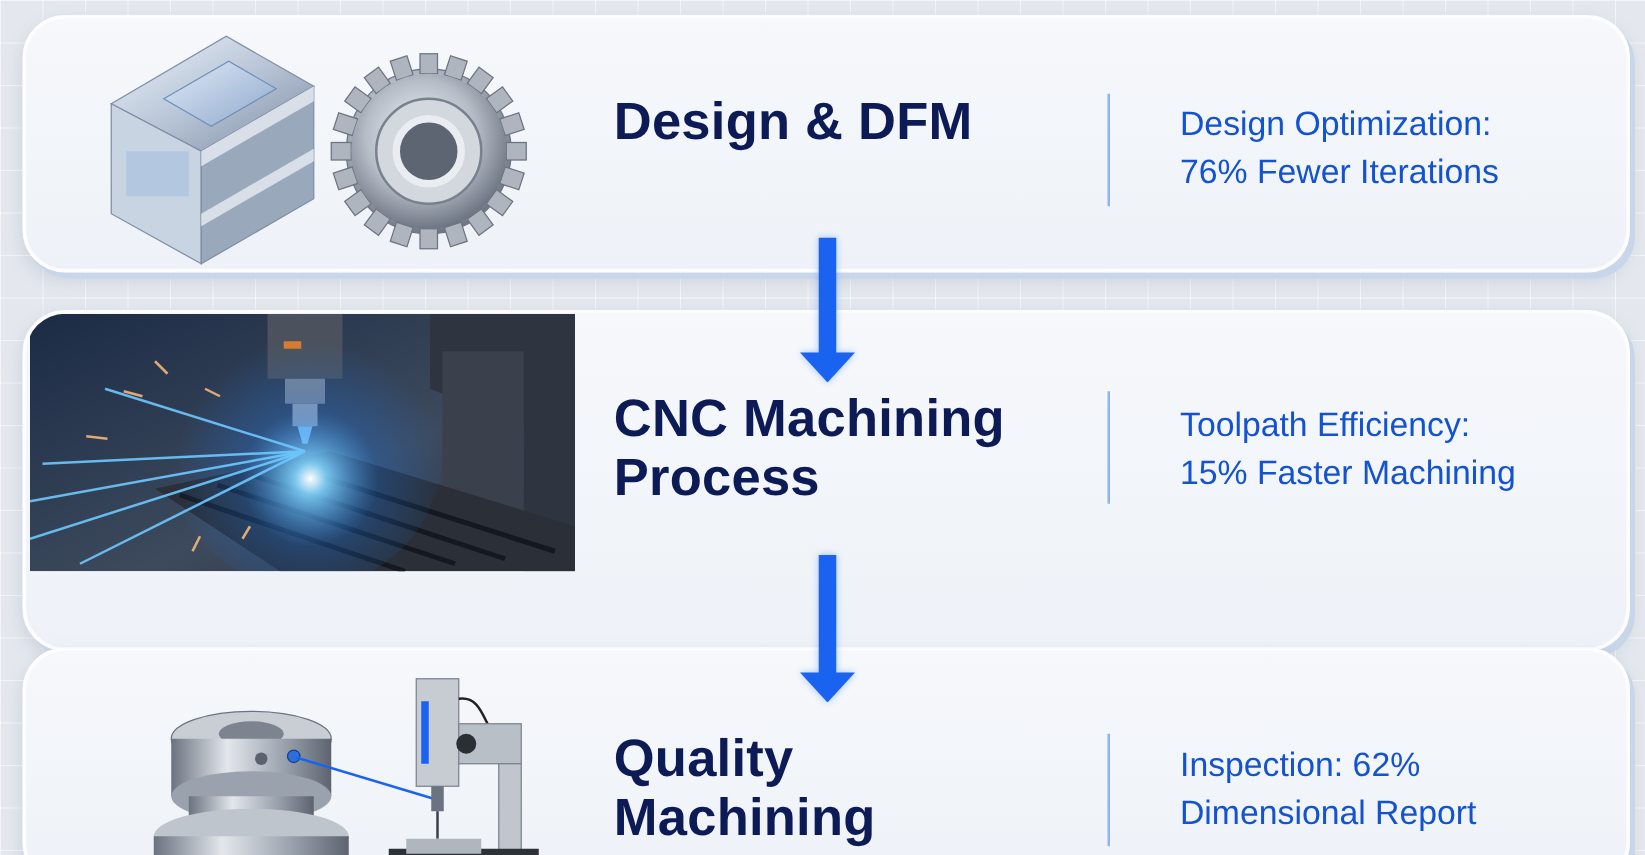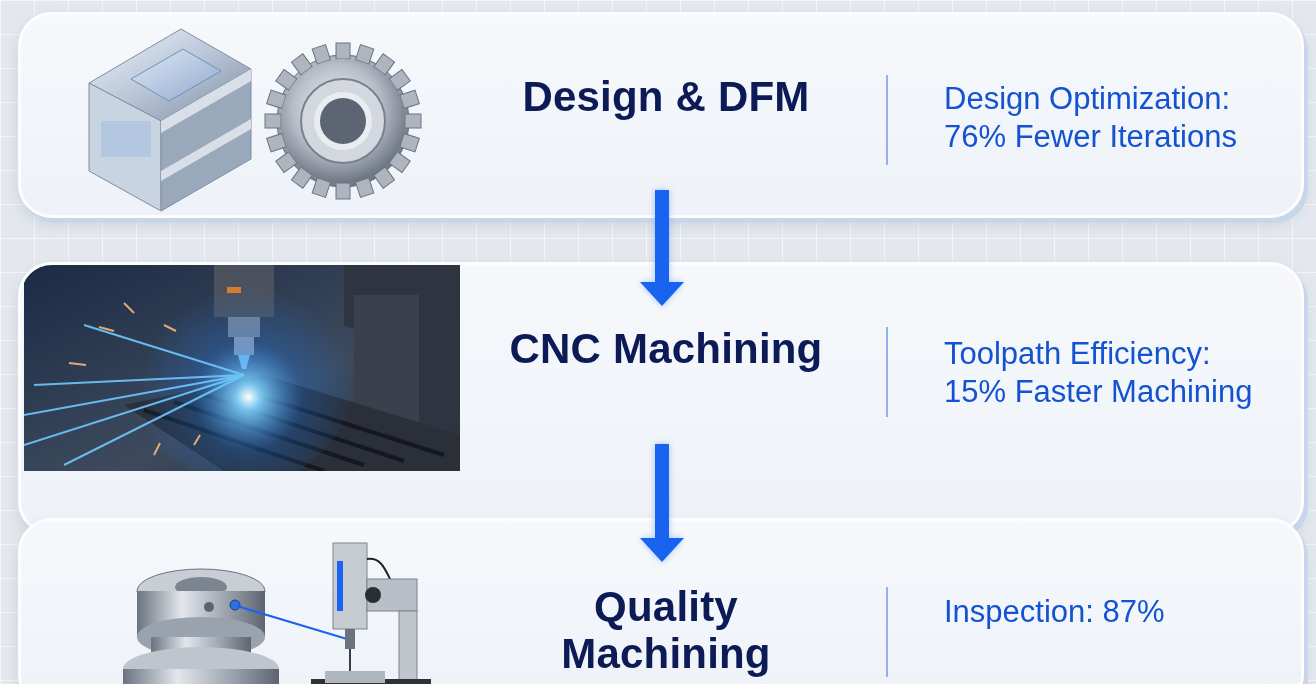--- a/index.html
+++ b/index.html
@@ -17,28 +17,28 @@
     position: absolute;
     left: 18px;
     width: 1286px;
     background: linear-gradient(180deg, #f6f8fb 0%, #eef2f8 100%);
     border-radius: 34px;
     border: 3px solid #fdfdff;
     box-shadow: 4px 5px 0 #c8d6ea, 0 6px 14px rgba(90,110,140,0.18);
     overflow: hidden;
   }
   .card-1 { top: 12px; height: 206px; }
-  .card-2 { top: 262px; height: 273px; }
+  .card-2 { top: 248px; height: 273px; }
   .card-3 { top: 518px; height: 190px; }
 
   .title {
     position: absolute;
     left: 470px;
     width: 350px;
-    text-align: center;
+    text-align: left;
     color: #0c1a55;
     font-weight: bold;
     font-size: 42px;
     line-height: 47px;
     letter-spacing: 0.2px;
   }
   .card-1 .title { top: 58px; }
   .card-2 .title { top: 60px; }
   .card-3 .title { top: 62px; }
 
@@ -49,21 +49,21 @@
     background: #8fb4ec;
   }
   .card-1 .sep { top: 60px; height: 90px; }
   .card-2 .sep { top: 62px; height: 90px; }
   .card-3 .sep { top: 66px; height: 90px; }
 
   .metric {
     position: absolute;
     left: 923px;
     color: #1352d0;
-    font-size: 31px;
+    font-size: 27px;
     line-height: 38px;
   }
   .card-1 .metric { top: 65px; }
   .card-2 .metric { top: 70px; }
   .card-3 .metric { top: 72px; }
 
   .illus { position: absolute; }
   .card-1 .illus { left: 40px; top: 6px; width: 420px; height: 198px; }
   .card-2 .illus { left: 3px; top: 0px; width: 436px; height: 206px; }
   .card-3 .illus { left: 60px; top: 8px; width: 400px; height: 182px; }
@@ -197,20 +197,21 @@
       <line x1="45" y1="98" x2="62" y2="100"></line>
       <line x1="100" y1="38" x2="110" y2="48"></line>
       <line x1="140" y1="60" x2="152" y2="66"></line>
       <line x1="170" y1="180" x2="176" y2="170"></line>
       <line x1="130" y1="190" x2="136" y2="178"></line>
     </g>
   </svg>
 
   <div class="title">
     <div>CNC Machining</div>
+    <div>Process</div>
   </div>
   <div class="sep"></div>
   <div class="metric">
     <div>Toolpath Efficiency:</div>
     <div>15% Faster Machining</div>
   </div>
 </div>
 
 <div class="card card-3">
   <svg class="illus" viewBox="0 0 400 182">
@@ -246,21 +247,22 @@
     <rect x="230" y="150" width="120" height="32" fill="#2d3238"></rect>
     <rect x="244" y="142" width="60" height="12" fill="#b0b6be"></rect>
   </svg>
 
   <div class="title">
     <div>Quality</div>
     <div>Machining</div>
   </div>
   <div class="sep"></div>
   <div class="metric">
-    <div>Inspection: 87%</div>
+    <div>Inspection: 62%</div>
+    <div>Dimensional Report</div>
   </div>
 </div>
 
 <svg class="arrow arrow-1" viewBox="0 0 44 116">
   <rect x="15" y="0" width="14" height="94" fill="#1a63f0"></rect>
   <polygon points="0,92 44,92 22,116" fill="#1a63f0"></polygon>
 </svg>
 <svg class="arrow arrow-2" viewBox="0 0 44 118">
   <rect x="15" y="0" width="14" height="96" fill="#1a63f0"></rect>
   <polygon points="0,94 44,94 22,118" fill="#1a63f0"></polygon>

